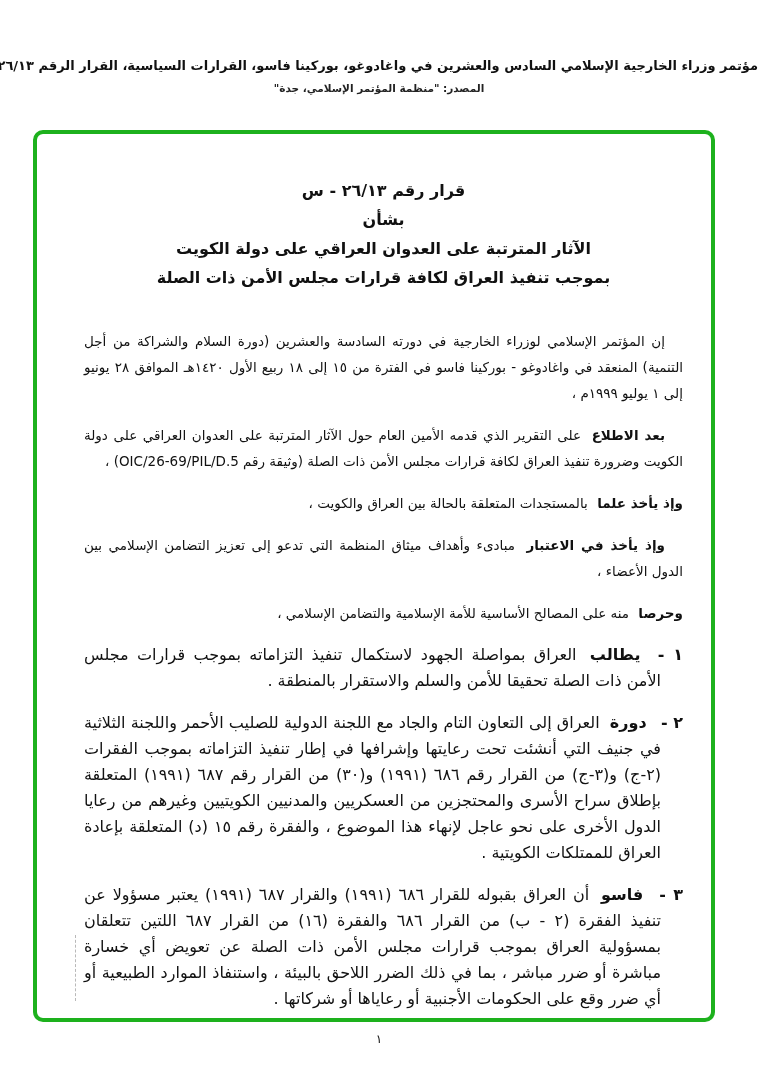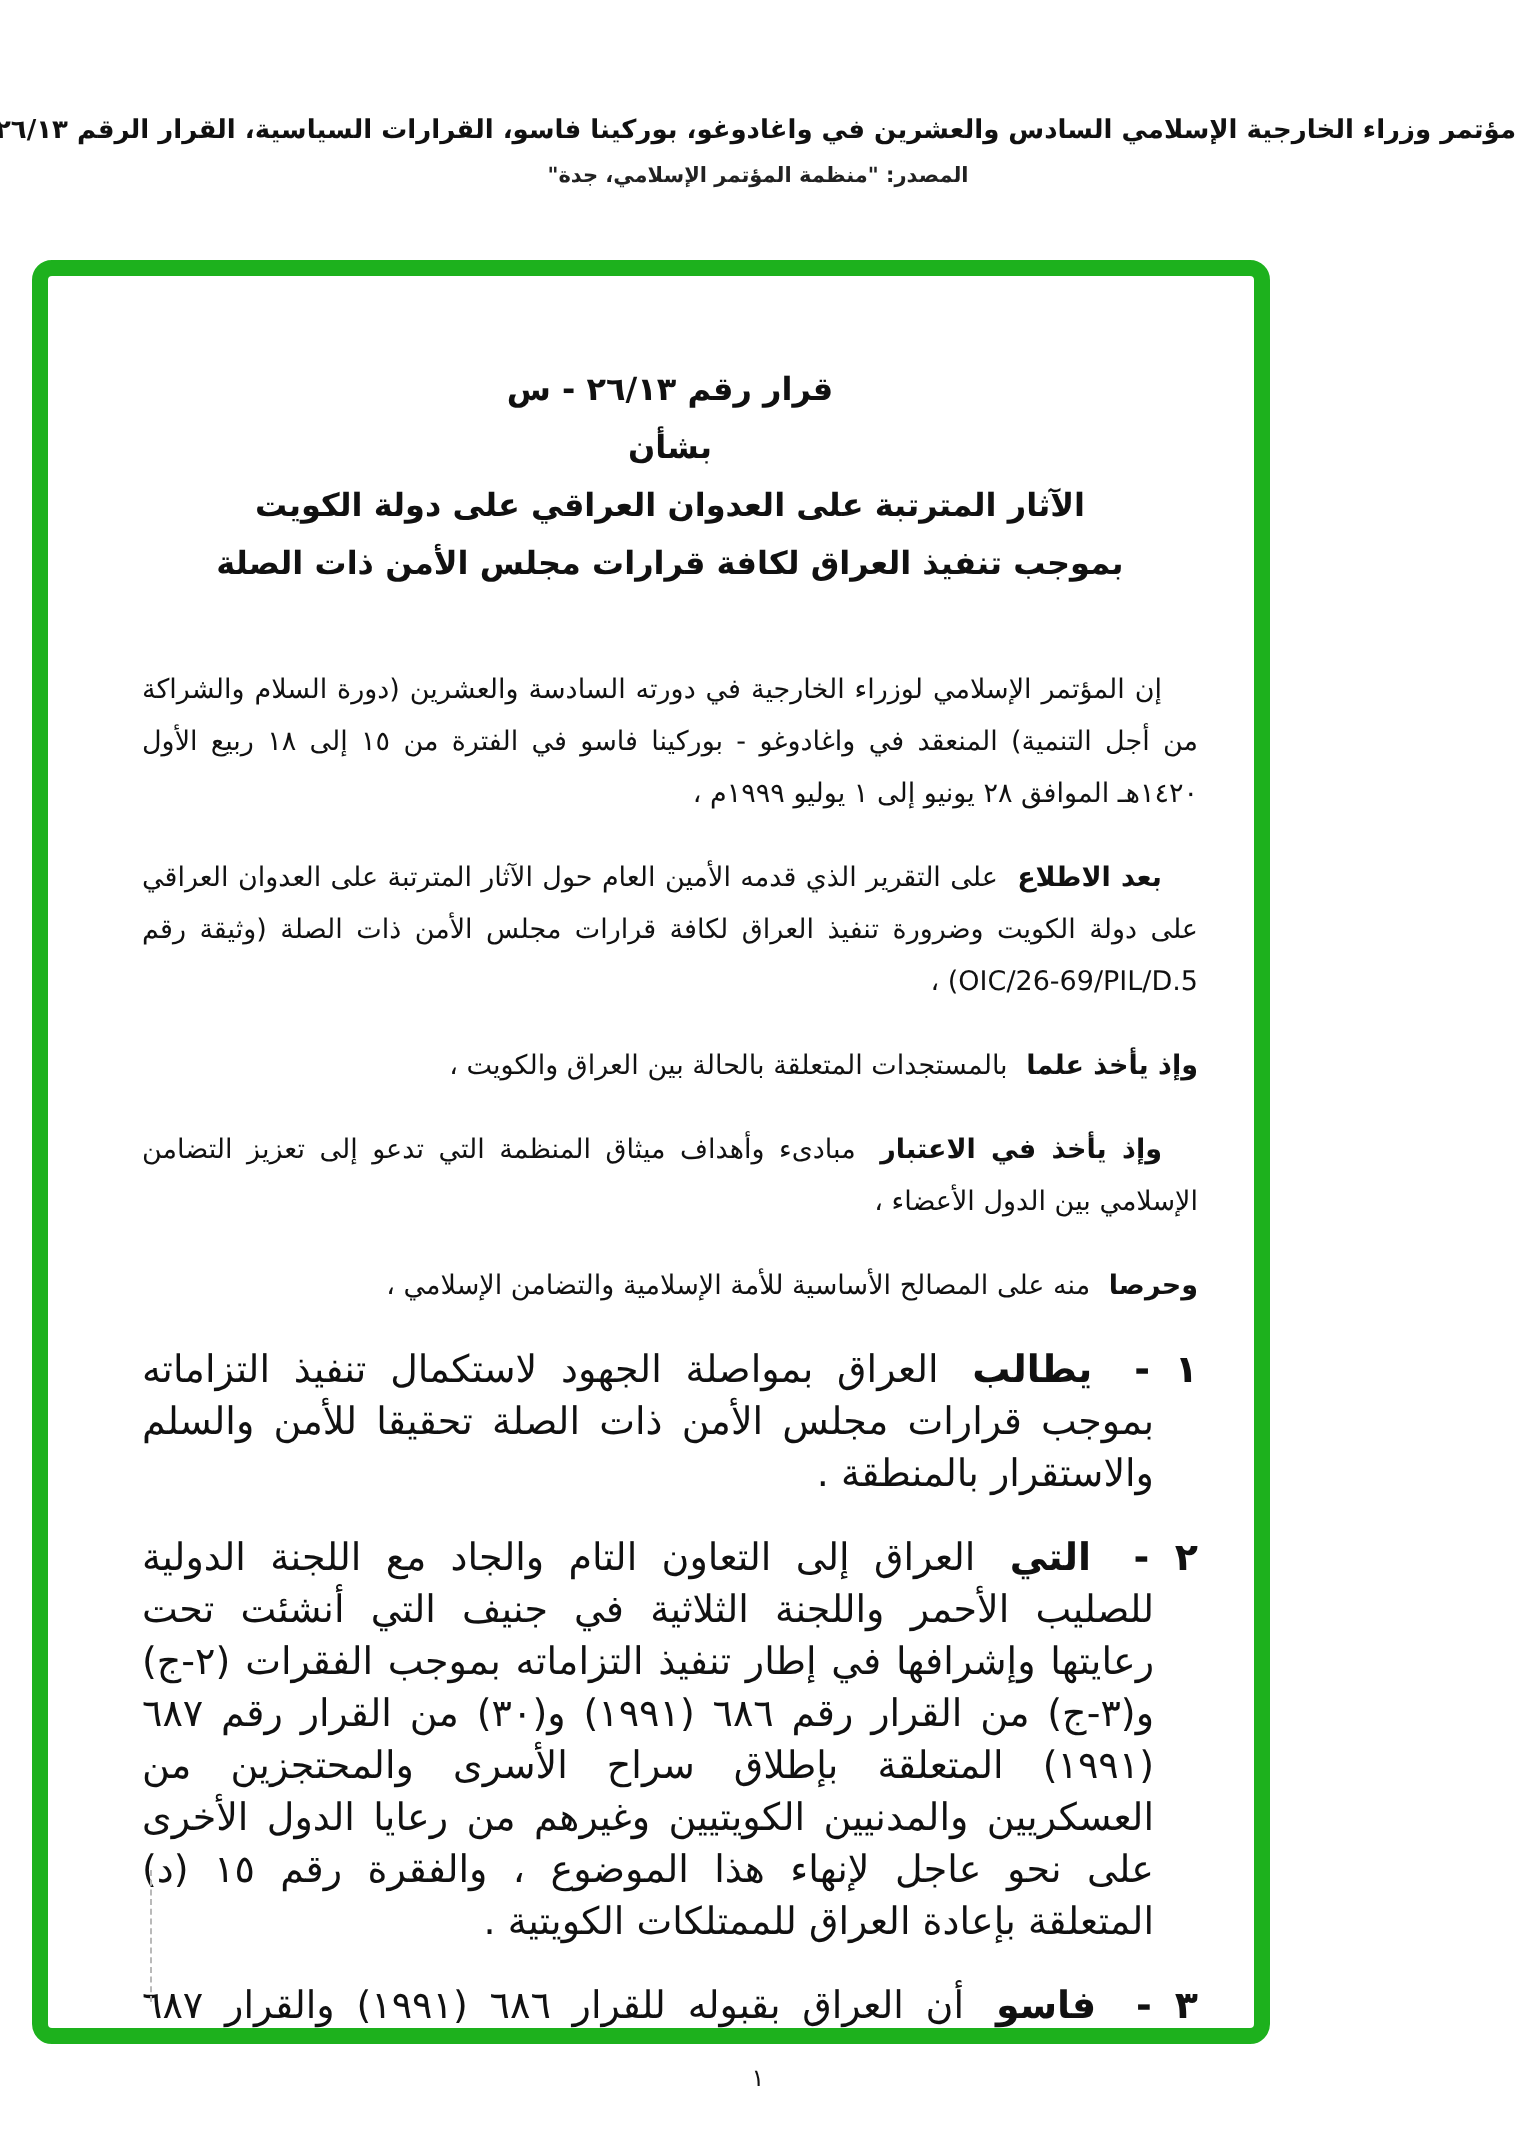--- a/index.html
+++ b/index.html
@@ -21,23 +21,23 @@
   .doc-header .conference-line {
     font-size: 13px; font-weight: bold; letter-spacing: 0;
     white-space: nowrap;
   }
   .doc-header .source-line {
     font-size: 10.5px; font-weight: bold; margin-top: 9px; color: #222;
   }
 
   
   .frame {
-    position: absolute; left: 16px; top: 130px;
-    width: 619px; height: 892px;
-    border: 8px solid #8b5cf6;
+    position: absolute; left: 33px; top: 130px;
+    width: 682px; height: 892px;
+    border: 4px solid #8b5cf6;
     border-radius: 10px;
     background: #fff;
   }
   .frame-inner {
     position: absolute; top: 0; bottom: 0; left: 0; right: 0;
     padding: 42px 28px 0 47px;
     direction: rtl;
     overflow: hidden;
   }
 
@@ -52,21 +52,21 @@
   .para {
     font-size: 13.5px; line-height: 26px;
     text-align: justify;
     margin-bottom: 16px;
   }
   .para.first-indent { text-indent: 18px; }
   .lead { font-weight: bold; margin-left: 5px; }
 
   
   .item-para {
-    font-size: 19px; line-height: 26px;
+    font-size: 16px; line-height: 26px;
     text-align: justify;
     margin-right: 22px; text-indent: -22px;
     margin-bottom: 16px;
   }
   .item-num { font-weight: bold; margin-left: 9px; }
 
   
   .artifact-line {
     position: absolute; left: 75px; top: 935px;
     height: 66px; width: 0;
@@ -124,21 +124,21 @@
       </p>
 
       <p class="item-para">
         <b class="item-num">١ -</b>
         <b class="lead">يطالب</b>
         <span>العراق بمواصلة الجهود لاستكمال تنفيذ التزاماته بموجب قرارات مجلس الأمن ذات الصلة تحقيقا للأمن والسلم والاستقرار بالمنطقة .</span>
       </p>
 
       <p class="item-para">
         <b class="item-num">٢ -</b>
-        <b class="lead">التي</b>
+        <b class="lead">دورة</b>
         <span>العراق إلى التعاون التام والجاد مع اللجنة الدولية للصليب الأحمر واللجنة الثلاثية في جنيف التي أنشئت تحت رعايتها وإشرافها في إطار تنفيذ التزاماته بموجب الفقرات (٢-ج) و(٣-ج) من القرار رقم ٦٨٦ (١٩٩١) و(٣٠) من القرار رقم ٦٨٧ (١٩٩١) المتعلقة بإطلاق سراح الأسرى والمحتجزين من العسكريين والمدنيين الكويتيين وغيرهم من رعايا الدول الأخرى على نحو عاجل لإنهاء هذا الموضوع ، والفقرة رقم ١٥ (د) المتعلقة بإعادة العراق للممتلكات الكويتية .</span>
       </p>
 
       <p class="item-para">
         <b class="item-num">٣ -</b>
         <b class="lead">فاسو</b>
         <span>أن العراق بقبوله للقرار ٦٨٦ (١٩٩١) والقرار ٦٨٧ (١٩٩١) يعتبر مسؤولا عن تنفيذ الفقرة (٢ - ب) من القرار ٦٨٦ والفقرة (١٦) من القرار ٦٨٧ اللتين تتعلقان بمسؤولية العراق بموجب قرارات مجلس الأمن ذات الصلة عن تعويض أي خسارة مباشرة أو ضرر مباشر ، بما في ذلك الضرر اللاحق بالبيئة ، واستنفاذ الموارد الطبيعية أو أي ضرر وقع على الحكومات الأجنبية أو رعاياها أو شركاتها .</span>
       </p>
 
     </div>

